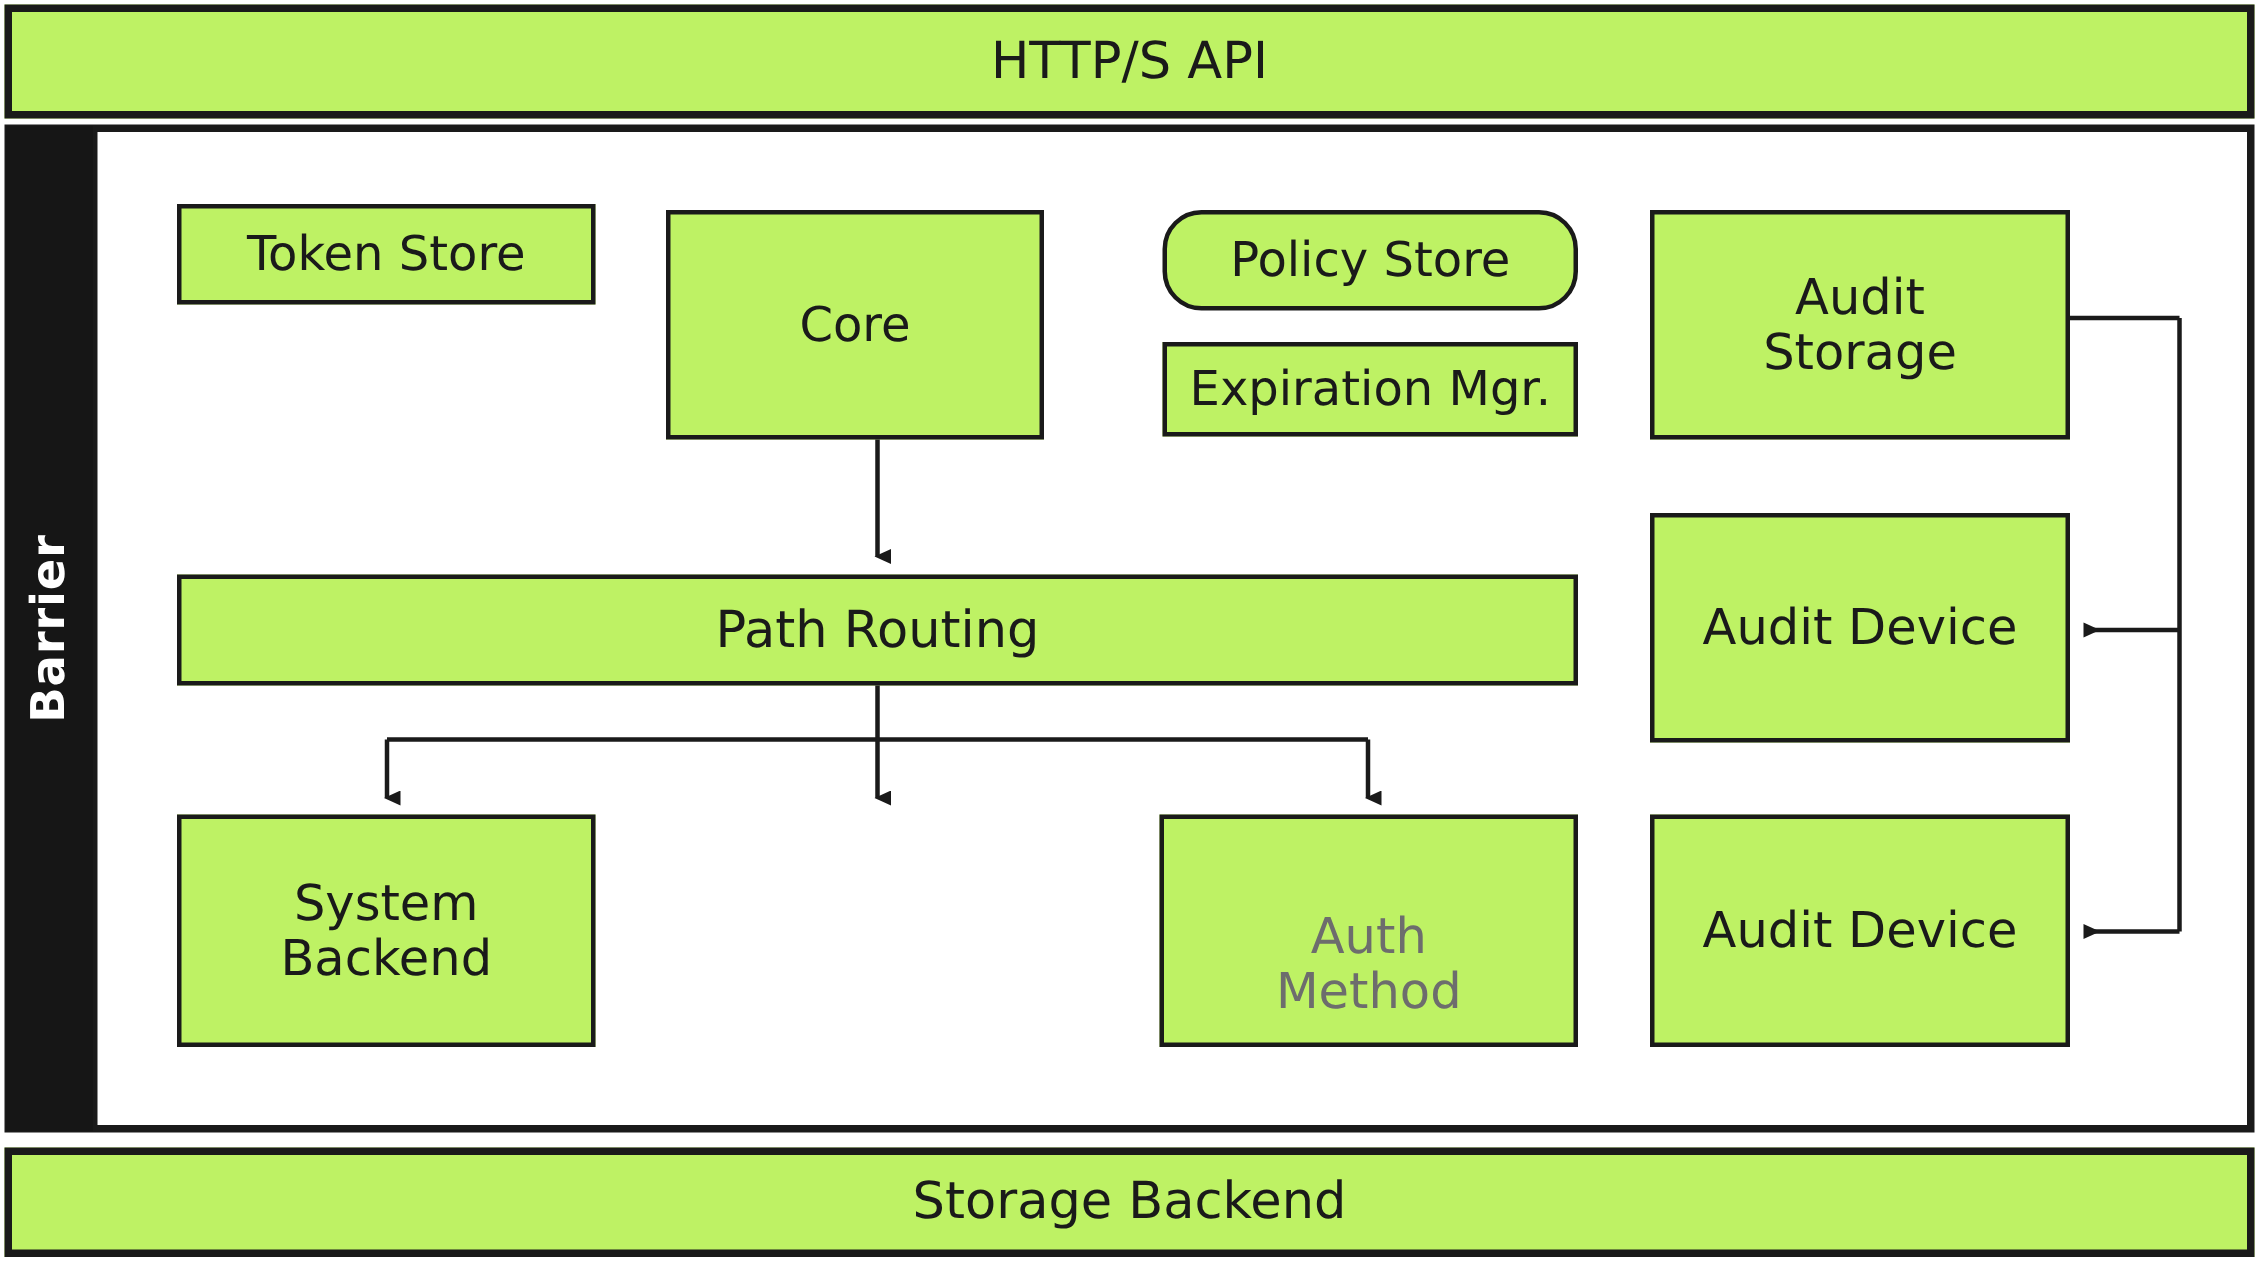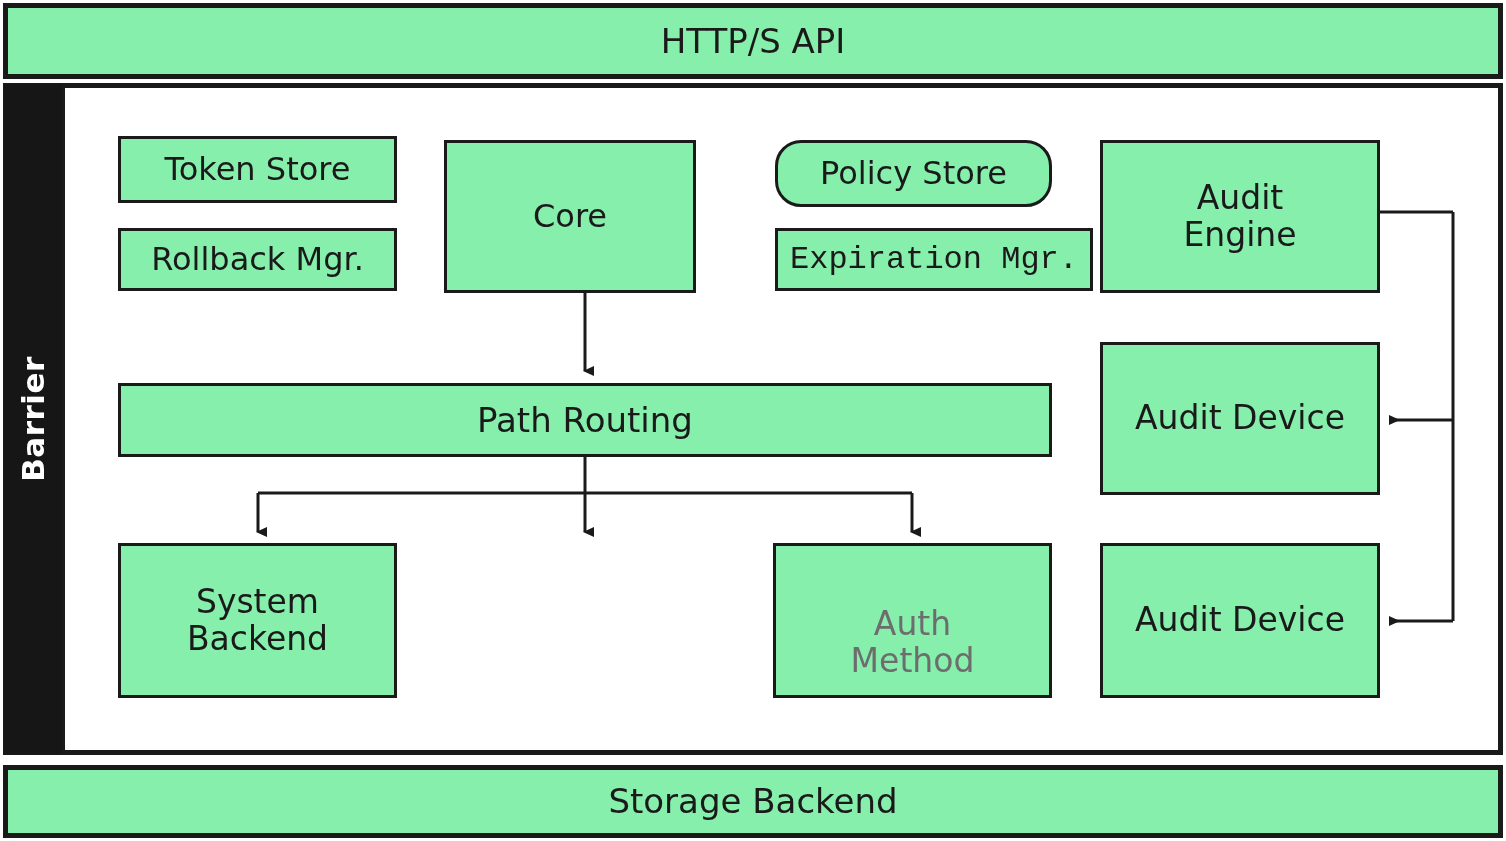--- a/index.html
+++ b/index.html
@@ -13,21 +13,21 @@
   #diagram {
     position: relative;
     width: 1506px;
     height: 841px;
     background: #ffffff;
     overflow: hidden;
   }
   .box {
     position: absolute;
     box-sizing: border-box;
-    background: #86efac;
+    background: #bef264;
     border: 3px solid #1a1a1a;
     display: flex;
     align-items: center;
     justify-content: center;
     text-align: center;
     color: #1a1a1a;
     line-height: 1.12;
   }
   .thin {
     border-width: 3px;
@@ -94,39 +94,36 @@
   <div class="barrier" style="left:4px; top:84px; width:58px; height:670px;">
     <span class="barrier-label">Barrier</span>
   </div>
 
   <div style="position:absolute; left:62px; top:84px; width:3px; height:670px; background:#1a1a1a;"></div>
 
   <div class="box thin f-small" style="left:118px; top:136px; width:279px; height:67px;">
     <span class="lbl">Token Store</span>
   </div>
 
-  <div class="box thin f-small" style="left:118px; top:228px; width:279px; height:63px;">
-    <span class="lbl">Rollback Mgr.</span>
-  </div>
 
   <div class="box thin f-core" style="left:444px; top:140px; width:252px; height:153px;">
     <span class="lbl">Core</span>
   </div>
 
   <div class="box thin f-small" style="left:775px; top:140px; width:277px; height:67px;border-radius:26px;">
     <span class="lbl">Policy Store</span>
   </div>
 
-  <div class="box thin f-small" style="left:775px; top:228px; width:318px; height:63px;font-family:Liberation Mono, monospace;">
+  <div class="box thin f-small" style="left:775px; top:228px; width:277px; height:63px;">
     <span class="lbl">Expiration Mgr.</span>
   </div>
 
   <div class="box thin f-audit" style="left:1100px; top:140px; width:280px; height:153px;">
     <span class="lbl">Audit
-Engine</span>
+Storage</span>
   </div>
 
   <div class="box thin f-route" style="left:118px; top:383px; width:934px; height:74px;text-align:right;">
     <span class="lbl">Path Routing</span>
   </div>
 
   <div class="box thin f-audit" style="left:1100px; top:342px; width:280px; height:153px;">
     <span class="lbl">Audit Device</span>
   </div>
 

